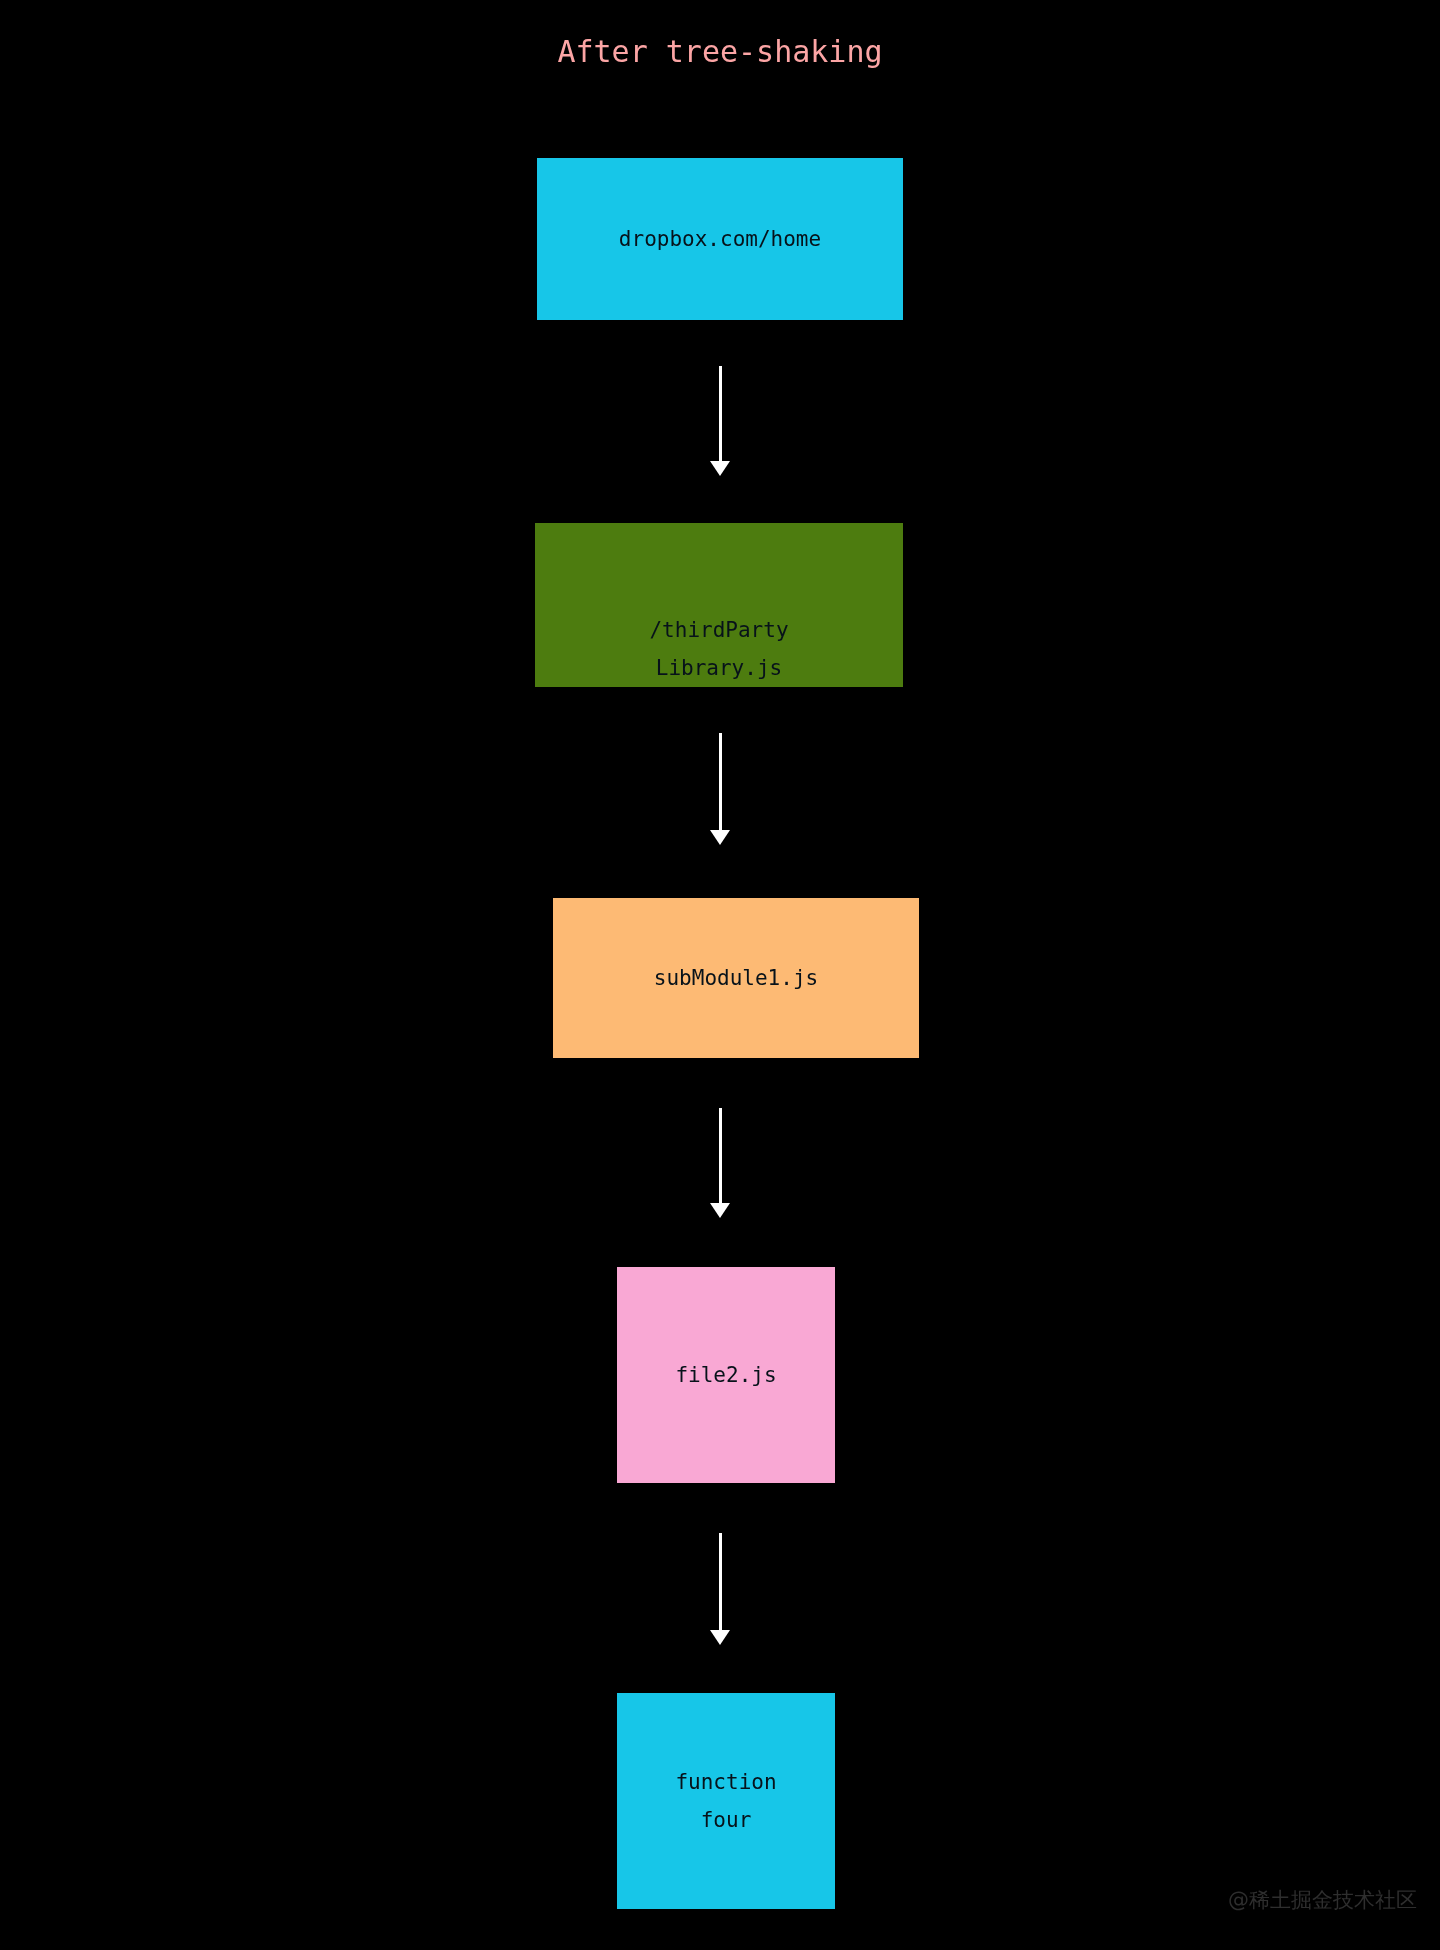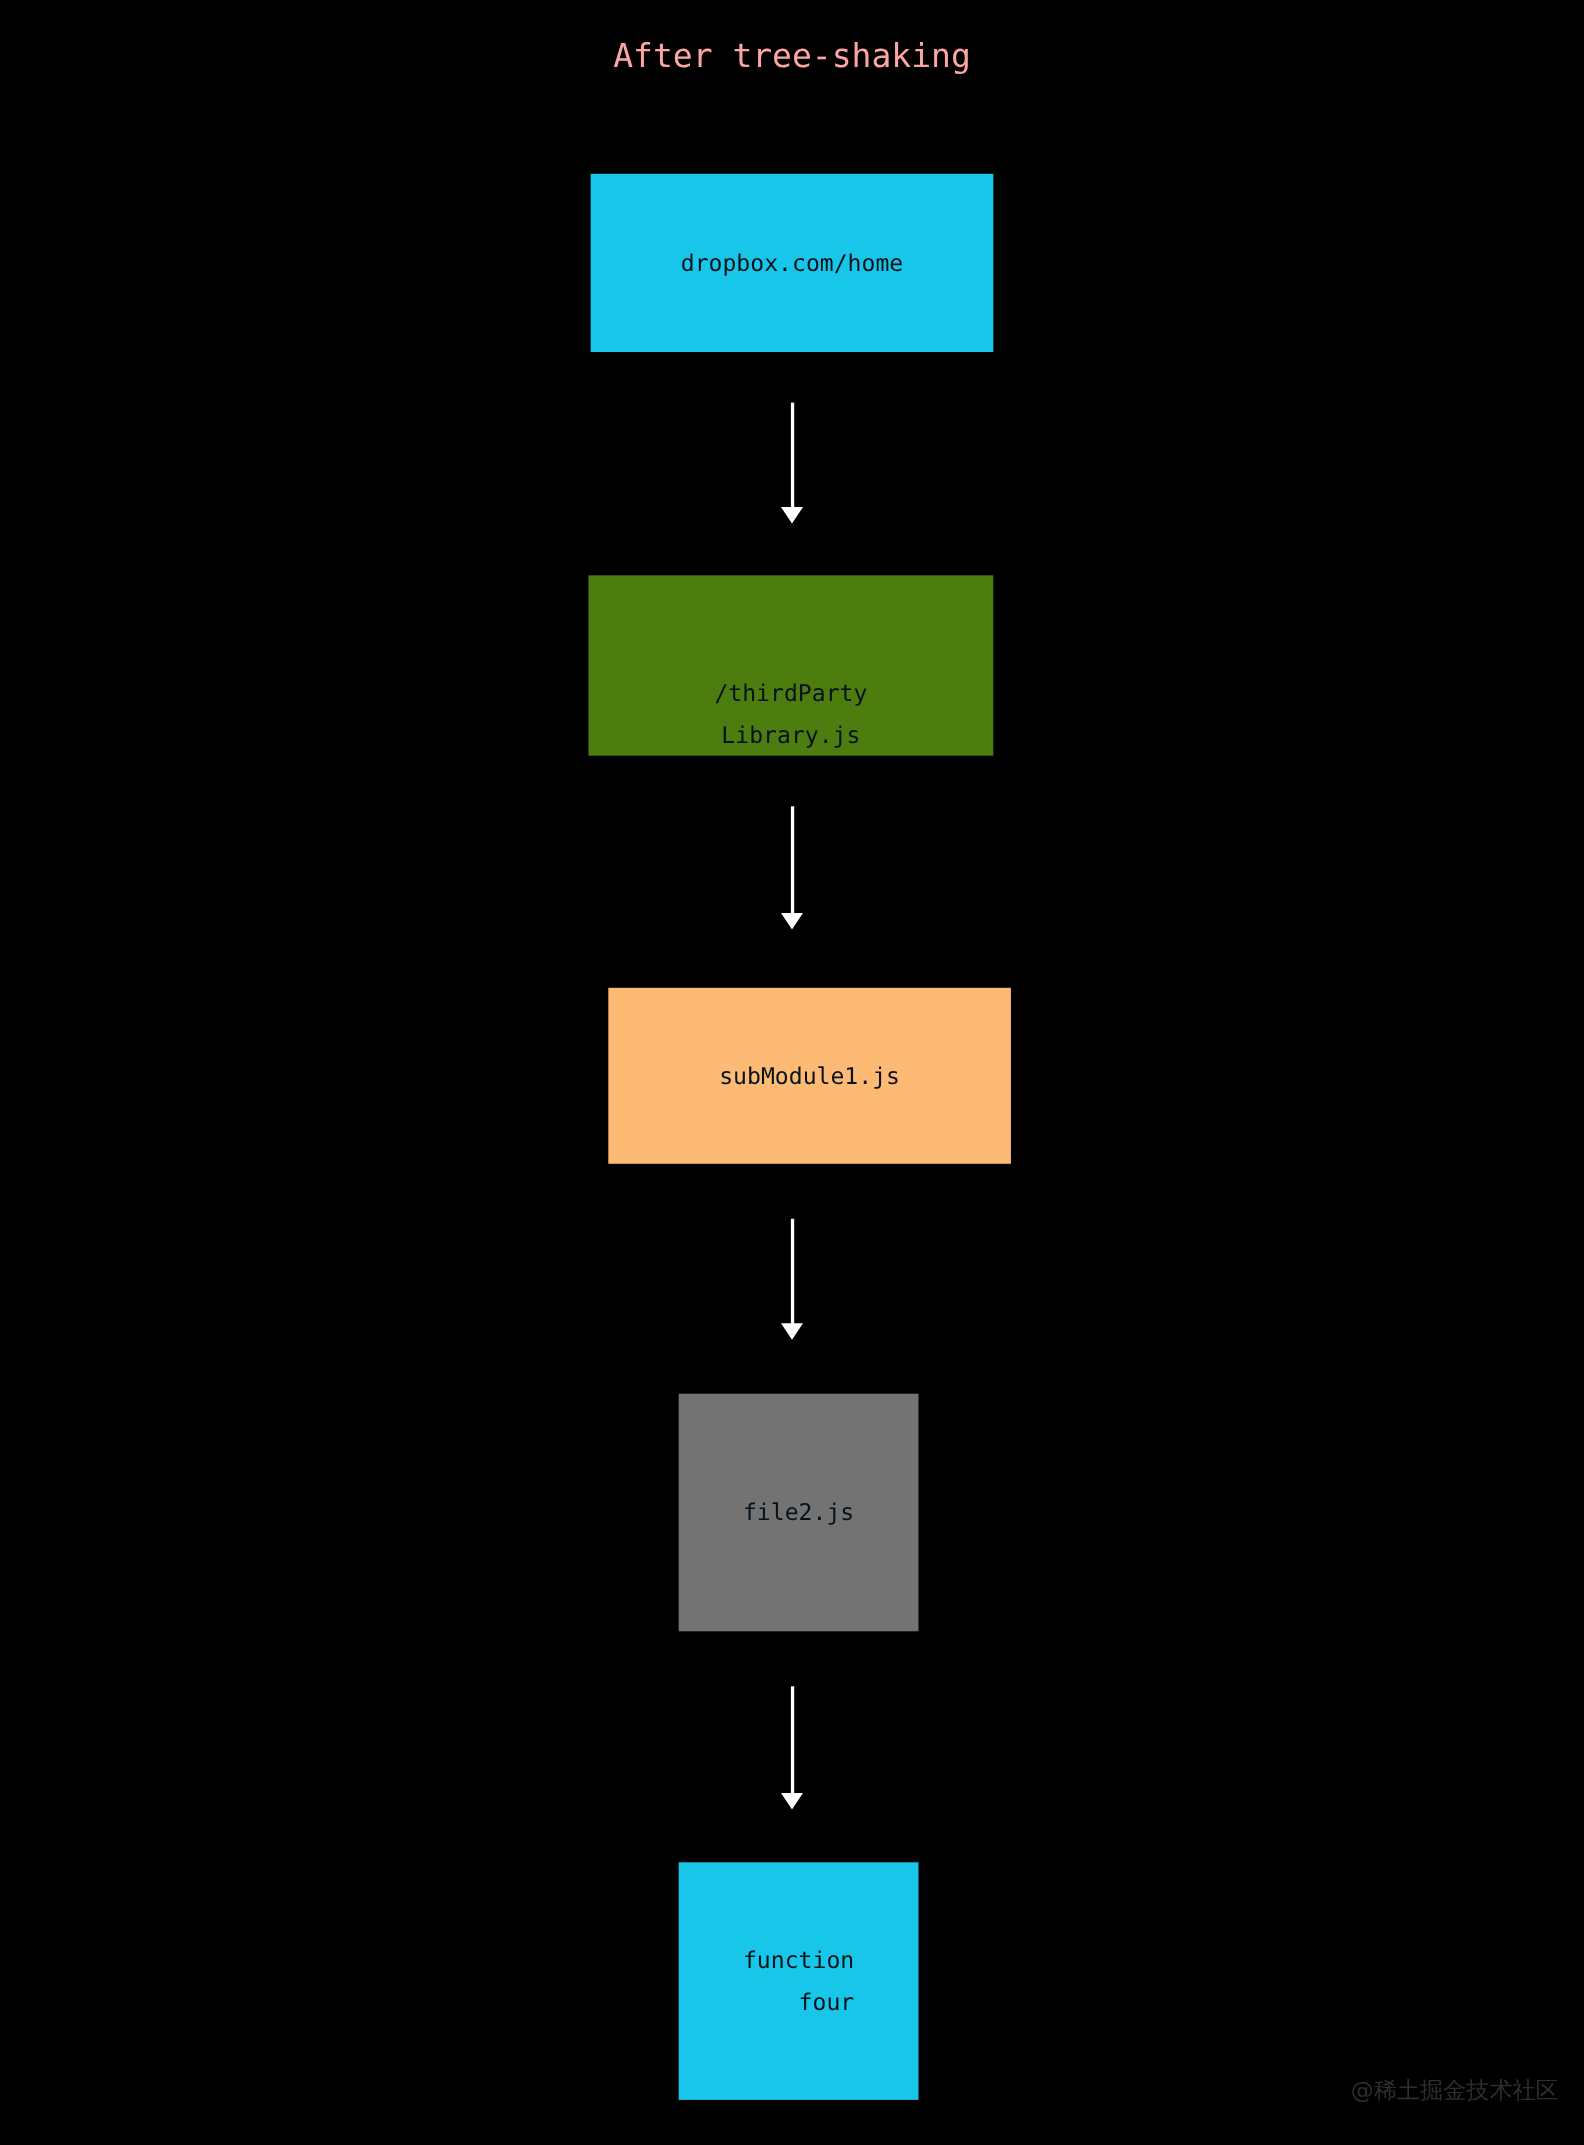--- a/index.html
+++ b/index.html
@@ -93,26 +93,26 @@
 
   <div class="node" id="node-n2" style="left: 535px; top: 523px; width: 368px; height: 164px; background: #4d7c0f; align-items: flex-end;">
     <span class="node-label" style="color: rgb(7, 18, 26);">/thirdParty
 Library.js</span>
   </div>
 
   <div class="node" id="node-n3" style="left: 537px; top: 898px; width: 366px; height: 160px; background: #fdba74; margin-left: 16px;">
     <span class="node-label" style="color: rgb(7, 18, 26);">subModule1.js</span>
   </div>
 
-  <div class="node" id="node-n4" style="left: 617px; top: 1267px; width: 218px; height: 216px; background: #737373;">
+  <div class="node" id="node-n4" style="left: 617px; top: 1267px; width: 218px; height: 216px; background: #f9a8d4;">
     <span class="node-label" style="color: rgb(7, 18, 26);">file2.js</span>
   </div>
 
   <div class="node" id="node-n5" style="left: 617px; top: 1693px; width: 218px; height: 216px; background: rgb(23, 198, 232);">
-    <span class="node-label" style="color: rgb(7, 18, 26); text-align: right;">function
+    <span class="node-label" style="color: rgb(7, 18, 26);">function
 four</span>
   </div>
 
   <div class="edge" id="edge-e1" style="left: 710px; top: 366px; width: 21px; height: 110px;">
     <div class="edge-line" style="height: 96px; background: rgb(255, 255, 255);"></div>
     <div class="edge-head" style="top: 95px; border-top-color: rgb(255, 255, 255);"></div>
   </div>
 
   <div class="edge" id="edge-e2" style="left: 710px; top: 733px; width: 21px; height: 112px;">
     <div class="edge-line" style="height: 98px; background: rgb(255, 255, 255);"></div>

